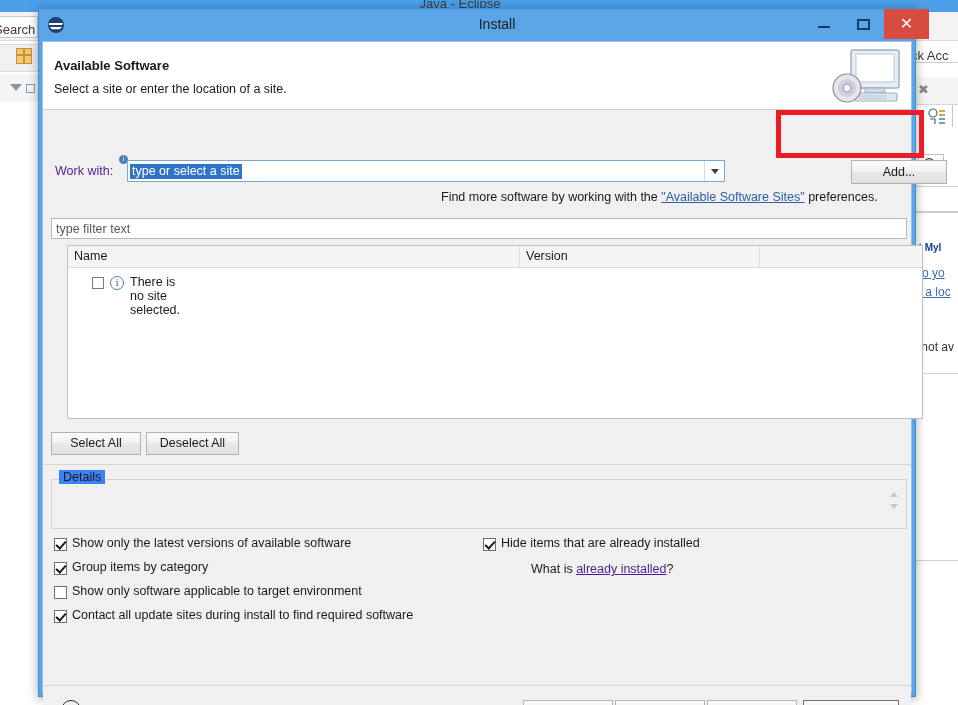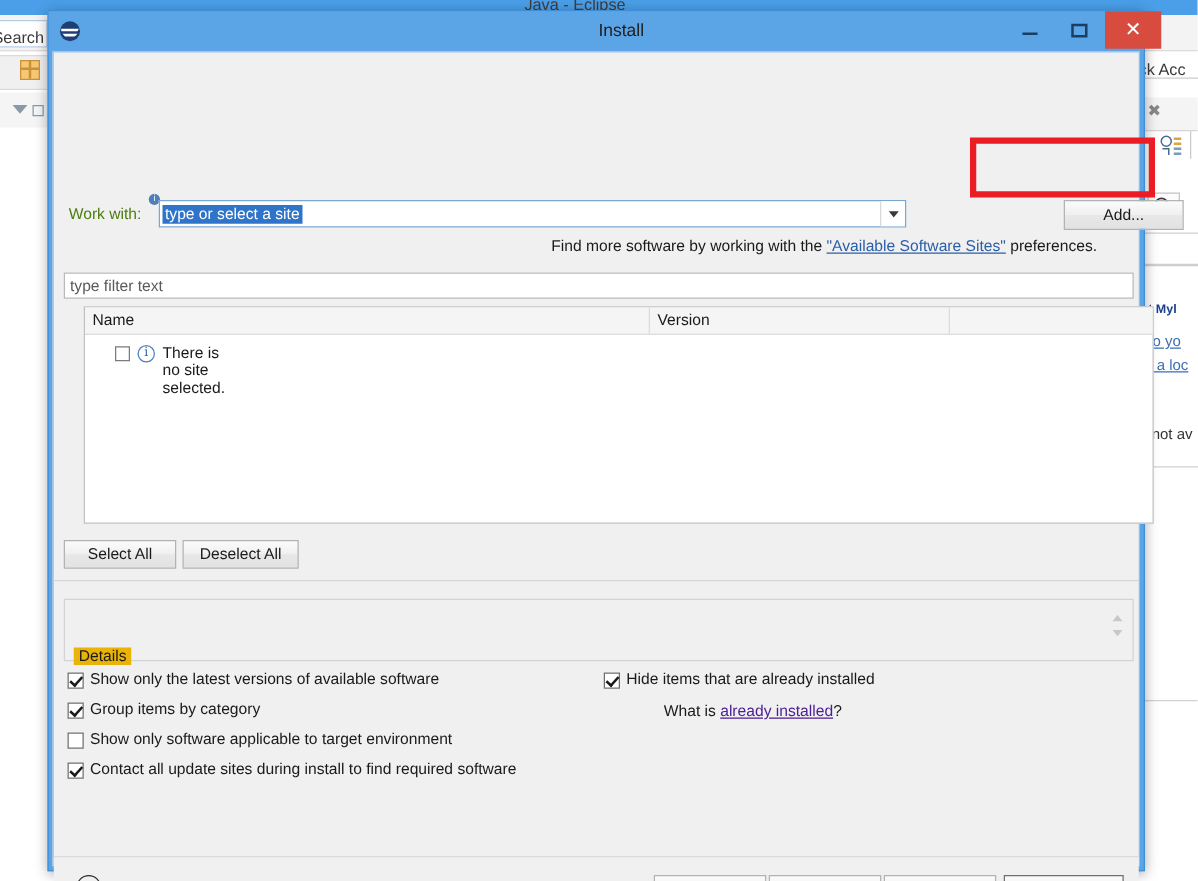--- a/index.html
+++ b/index.html
@@ -311,21 +311,21 @@
     position: absolute;
     right: 6px; top: 4px;
     width: 74px; height: 62px;
   }
 
   
   .workwith-label {
     position: absolute;
     left: 12px; top: 122px;
     font-size: 12.5px;
-    color: #4d7c0f;
+    color: #4c1d95;
     text-align: right;
   }
   .info-sup {
     position: absolute;
     left: 76px; top: 113px;
     width: 9px; height: 9px;
     border-radius: 50%;
     background: #4f7fb5;
     color: #fff;
     font-size: 7px;
@@ -499,25 +499,24 @@
     position: absolute;
     left: 8px; top: 437px;
     width: 856px; height: 50px;
     border: 1px solid #d3d3d3;
     box-sizing: border-box;
     background: #f0f0f0;
   }
   .details-legend {
     position: absolute;
     left: 16px; top: 428px;
-    background: #eab308;
+    background: #3b82f6;
     padding: 0 4px;
     font-size: 12.5px;
     color: #1a1a1a;
-    margin-top: 48px;
   }
   .details-scroll {
     position: absolute;
     left: 845px; top: 448px;
     width: 12px; height: 26px;
   }
   .details-scroll .up, .details-scroll .dn {
     position: absolute;
     left: 2px;
     width: 0; height: 0;
@@ -674,20 +673,35 @@
     <div class="win-btn win-max">
       <div class="win-max-glyph"></div>
     </div>
     <div class="win-btn win-close">
       <div class="win-close-glyph">✕</div>
     </div>
   </div>
 
   <div class="dialog-body">
 
+    <div class="header">
+      <div class="header-title">Available Software</div>
+      <div class="header-sub">Select a site or enter the location of a site.</div>
+      <svg class="header-banner" viewBox="0 0 74 62">
+        <rect x="20" y="4" width="48" height="38" rx="2" fill="#e8edf4" stroke="#9bb0c6" stroke-width="1.5"></rect>
+        <rect x="25" y="8" width="38" height="28" fill="#ffffff" stroke="#b8c6d6" stroke-width="1"></rect>
+        <rect x="34" y="42" width="20" height="5" fill="#cfd9e6" stroke="#9bb0c6" stroke-width="1"></rect>
+        <rect x="24" y="47" width="42" height="8" rx="1.5" fill="#dfe6ef" stroke="#9bb0c6" stroke-width="1.2"></rect>
+        <line x1="28" y1="50" x2="56" y2="50" stroke="#aebcc9" stroke-width="0.8"></line>
+        <line x1="28" y1="52.5" x2="56" y2="52.5" stroke="#aebcc9" stroke-width="0.8"></line>
+        <circle cx="16" cy="42" r="14" fill="#e6e6ea" stroke="#8e8e96" stroke-width="1.2"></circle>
+        <circle cx="16" cy="42" r="9" fill="#c9c3dd" opacity="0.75"></circle>
+        <circle cx="16" cy="42" r="4" fill="#f4f4f6" stroke="#9a9aa4" stroke-width="1"></circle>
+      </svg>
+    </div>
 
     <div class="workwith-label">Work with:</div>
     <div class="info-sup">i</div>
 
     <div class="combo">
       <div class="combo-text">type or select a site</div>
       <div class="combo-arrow-box">
         <div class="combo-arrow"></div>
       </div>
     </div>

